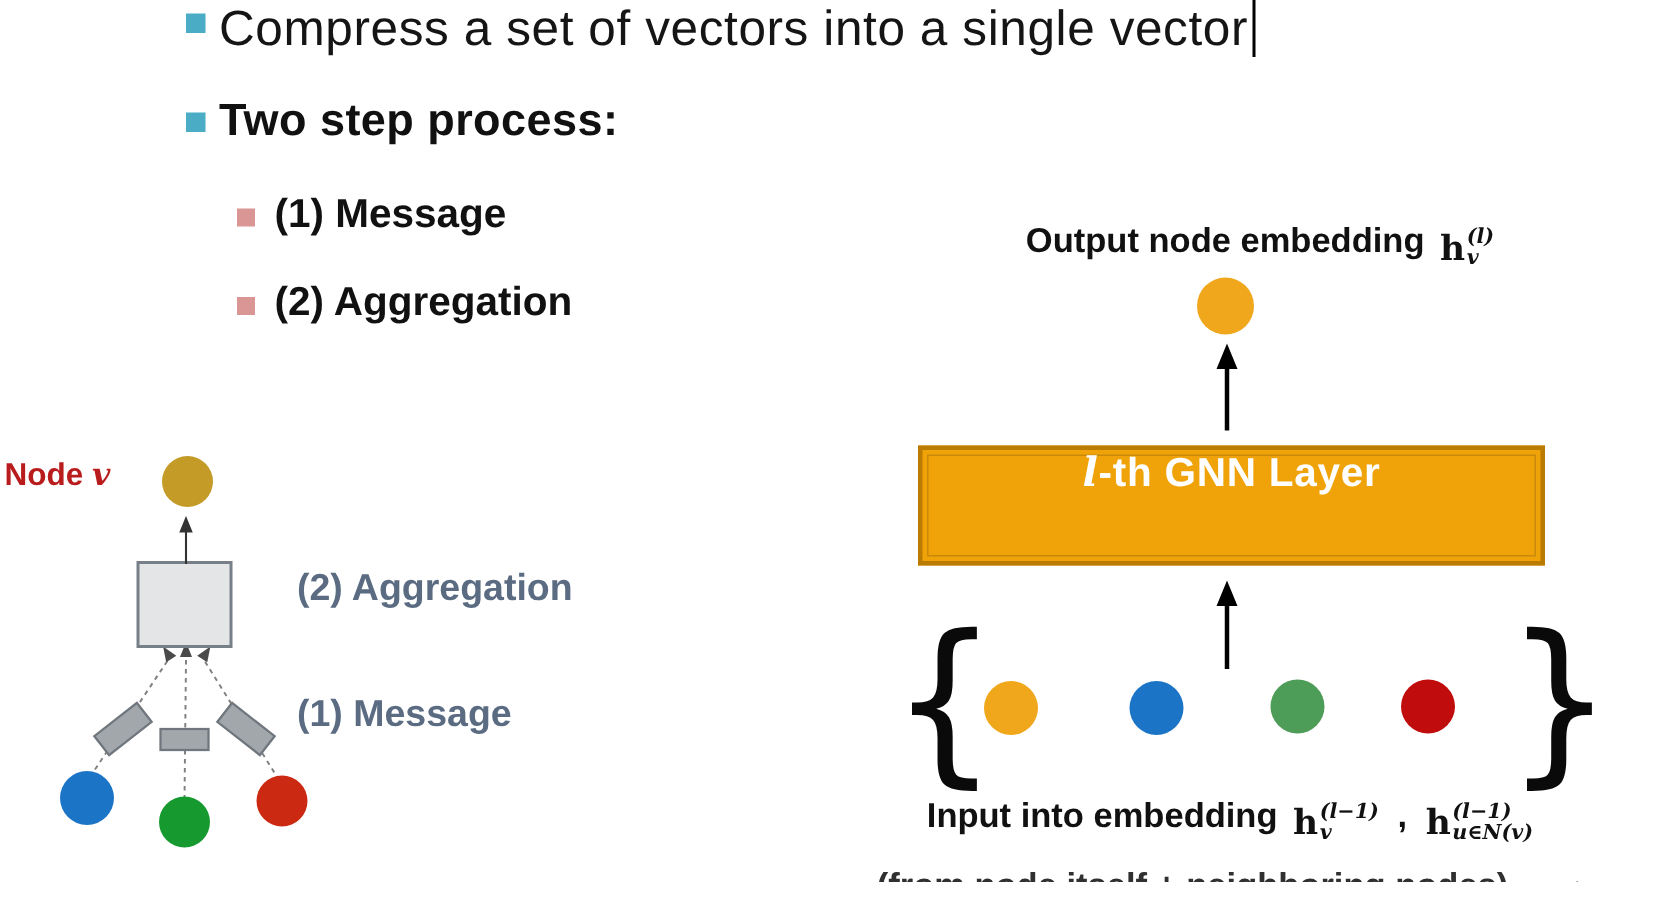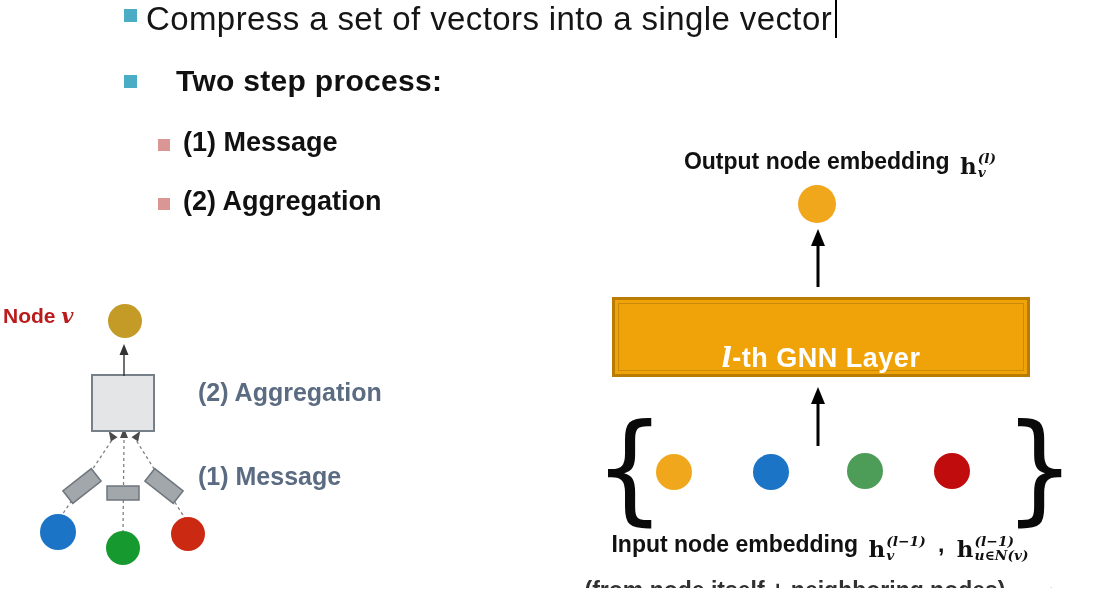--- a/index.html
+++ b/index.html
@@ -6,39 +6,39 @@
   #canvas{
     position:relative;width:1118px;height:588px;background:#ffffff;
     font-family:"Liberation Sans",sans-serif;color:#1a1a1a;overflow:hidden;
   }
   .abs{position:absolute;}
   
   .sq{width:13px;height:13px;background:#4BACC6;}
   .sq.pink{width:12px;height:12px;background:#D99694;}
   .title1{font-size:33px;font-weight:400;letter-spacing:0.4px;color:#151515;white-space:nowrap;}
   .caret{display:inline-block;width:2px;height:42px;background:#000;vertical-align:-8px;margin-left:3px;}
-  .title2{font-size:30px;font-weight:700;letter-spacing:0.3px;color:#111;margin-left:30px;}
+  .title2{font-size:30px;font-weight:700;letter-spacing:0.3px;color:#111;}
   .subb{font-size:27px;font-weight:700;color:#111;}
   
   .stepLabel{font-size:25px;font-weight:700;color:#5A6B82;white-space:nowrap;}
   .nodeLabel{font-size:21px;font-weight:700;color:#b91c1c;white-space:nowrap;}
   .mathvar{font-family:"DejaVu Serif",serif;font-style:italic;font-weight:700;}
   
   .embedLabel{font-size:23px;font-weight:700;color:#111;white-space:nowrap;text-align:center;}
   .mvar{display:inline-flex;align-items:center;position:relative;top:0.22em;margin-left:4px;}
   .mbase{font-family:"DejaVu Serif",serif;font-weight:700;}
   .mstack{display:inline-flex;flex-direction:column;align-items:flex-start;
           font-size:0.60em;line-height:1.0;font-style:italic;font-weight:600;
           font-family:"DejaVu Serif",serif;margin-left:1px;}
   .mcomma{margin:0 2px 0 6px;}
   .gnnBox{
     left:612px;top:297px;width:412px;height:74px;
     background:#F0A308;border:3px solid #BA7B02;
     box-shadow:inset 0 0 0 3px #F0A308, inset 0 0 0 4px #C9890B;
-    display:flex;align-items:flex-end;justify-content:center;
+    display:flex;align-items:flex-start;justify-content:center;
   }
   .gnnText{color:#fff;font-size:27px;font-weight:700;letter-spacing:0.5px;white-space:nowrap;}
   .brace{font-family:"DejaVu Sans",sans-serif;font-size:112px;line-height:100px;
          color:#0a0a0a;transform:scaleY(1.06);transform-origin:top;}
   .caption{font-size:23px;font-weight:700;color:#303030;white-space:nowrap;text-align:center;}
   .watermark{font-size:15px;color:#14532d;white-space:nowrap;}
   svg{display:block;}
 </style>
 </head>
 <body>
@@ -140,21 +140,21 @@
   <div class="abs gnnBox">
     <div class="gnnText">
       <span class="mathvar">l</span><span>-th GNN Layer</span>
     </div>
   </div>
 
   <div class="abs brace" style="left:594px;top:415px;">{</div>
   <div class="abs brace" style="left:1004px;top:415px;">}</div>
 
   <div class="abs embedLabel" style="left:520px;top:530px;width:600px;">
-    <span>Input node embedding</span>
+    <span>Input into embedding</span>
     <span class="mvar">
       <span class="mbase">h</span>
       <span class="mstack">
         <span>(l−1)</span>
         <span>v</span>
       </span>
     </span>
     <span class="mcomma">,</span>
     <span class="mvar">
       <span class="mbase">h</span>

